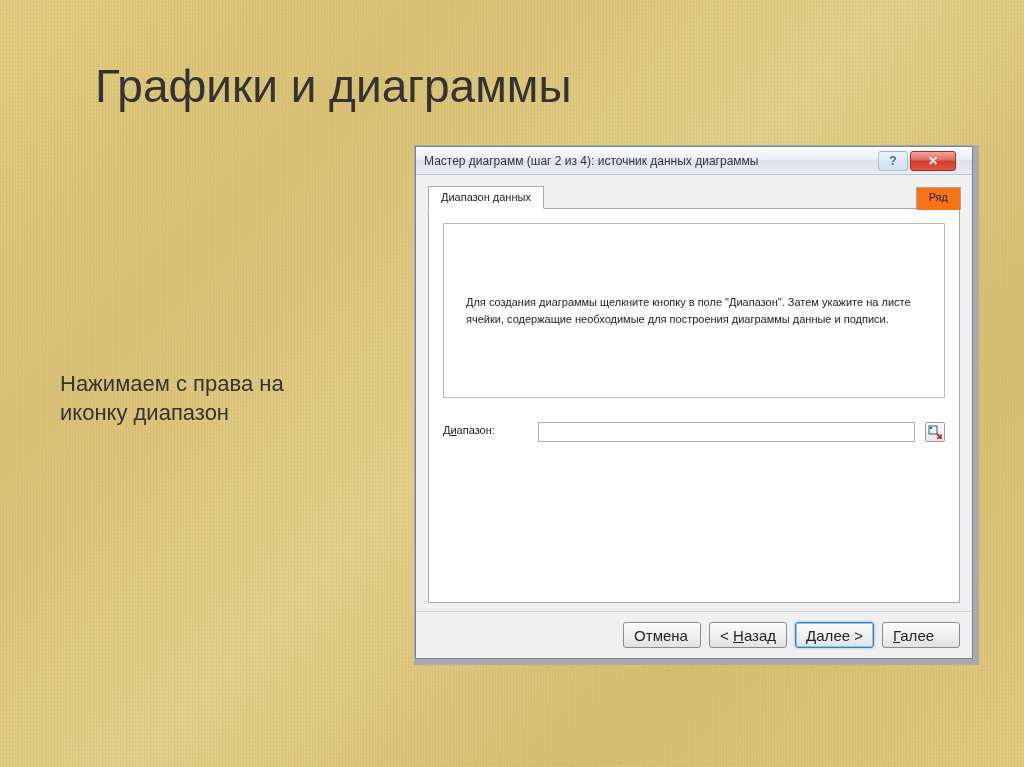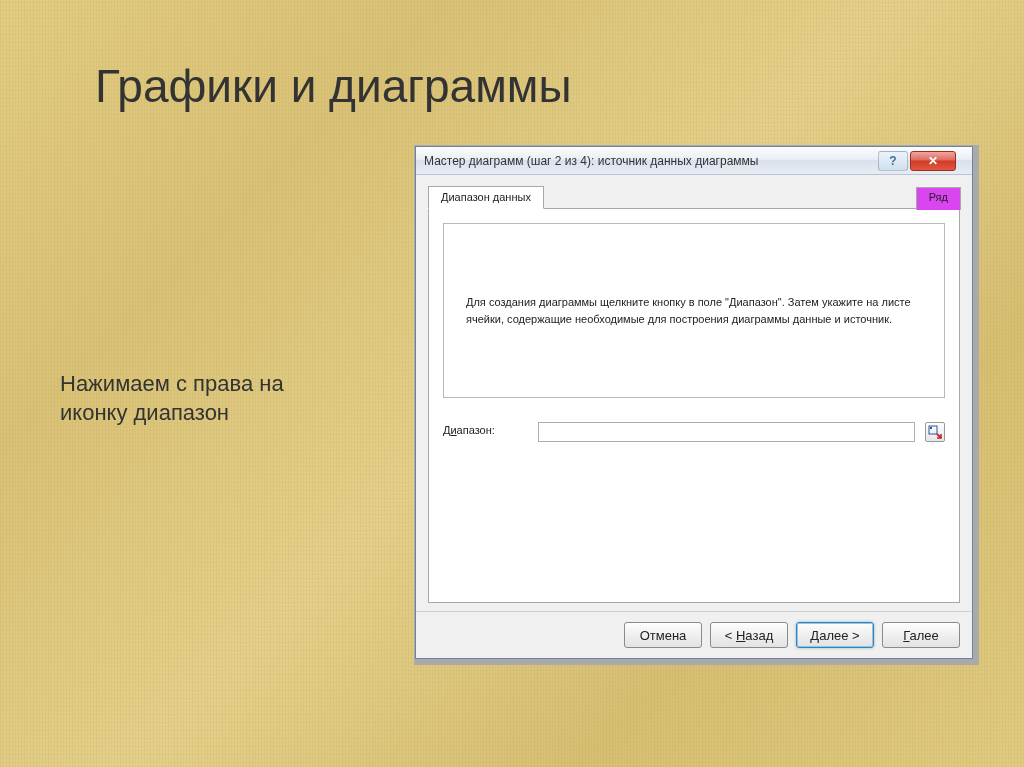--- a/index.html
+++ b/index.html
@@ -116,21 +116,21 @@
   margin-right: -1px;
   position: relative;
   top: 1px;
 }
 .tab.active {
   background: #fff;
   border-bottom: 1px solid #fff;
   z-index: 3;
 }
 .tab.inactive {
-  background: #d946ef;
+  background: #f97316;
   top: 2px;
   padding-top: 3px;
 }
 .tab-panel {
   border: 1px solid #a8a8a8;
   background: #fff;
   flex: 1;
   padding: 14px 14px 20px 14px;
   display: flex;
   flex-direction: column;
@@ -206,25 +206,25 @@
   display: flex;
   justify-content: flex-end;
   gap: 8px;
 }
 .dlg-btn {
   min-width: 78px;
   height: 23px;
   border: 1px solid #8b8b8b;
   border-radius: 3px;
   background: linear-gradient(#fdfdfd,#e2e2e2);
-  font-size: 13px;
-  color: #222;
-  display: flex;
-  align-items: center;
-  justify-content: center;
+  font-size: 15px;
+  color: #222;
+  display: flex;
+  align-items: center;
+  justify-content: flex-start;
   padding: 12px 10px;
 }
 .dlg-btn.primary {
   border-color: #3c7fb1;
   box-shadow: 0 0 0 1px #8cc6ee inset, 0 0 3px rgba(60,127,177,0.5);
 }
 .ul-char { text-decoration: underline; }
 </style>
 </head>
 <body>
@@ -258,21 +258,21 @@
           <div class="tab active">
             <span>Диапазон данных</span>
           </div>
           <div class="tab inactive">
             <span>Ряд</span>
           </div>
         </div>
 
         <div class="tab-panel">
           <div class="preview-box">
-            <div class="preview-text">Для создания диаграммы щелкните кнопку в поле "Диапазон". Затем укажите на листе ячейки, содержащие необходимые для построения диаграммы данные и источник.</div>
+            <div class="preview-text">Для создания диаграммы щелкните кнопку в поле "Диапазон". Затем укажите на листе ячейки, содержащие необходимые для построения диаграммы данные и подписи.</div>
           </div>
 
           <div class="form-area">
             <div class="form-row">
               <div class="field-label">
                 Д<span class="ul-char">и</span>апазон:
               </div>
               <input class="range-input" type="text" value="" style="">
               <div class="range-picker-btn">
                 <svg width="14" height="14" viewBox="0 0 14 14">

